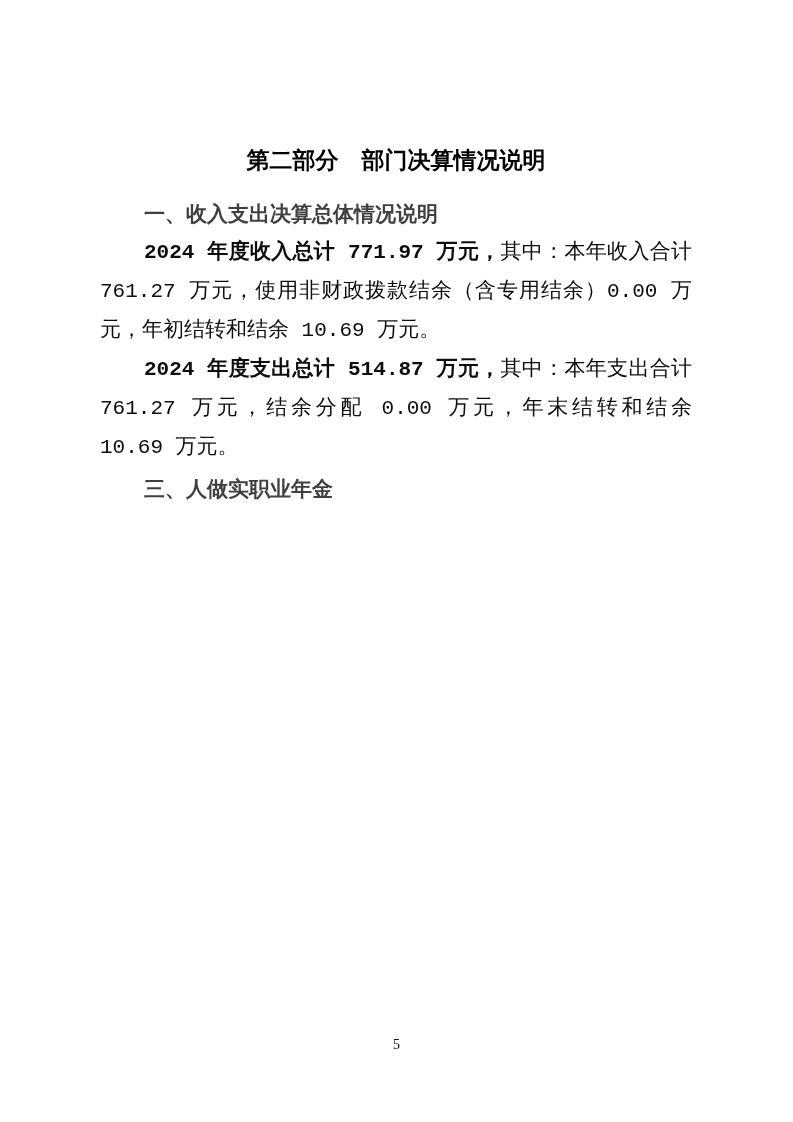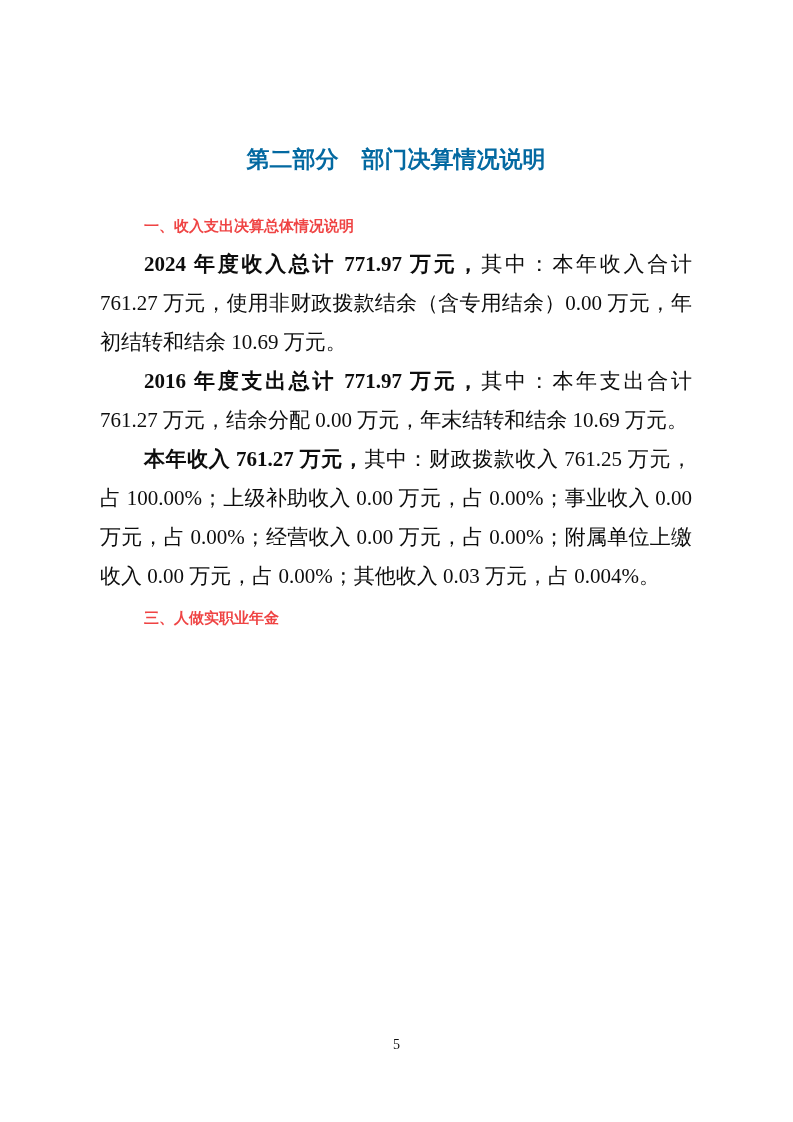--- a/index.html
+++ b/index.html
@@ -15,40 +15,40 @@
     overflow: hidden;
     color: #0d0d0d;
   }
   .content {
     position: absolute;
     left: 100px;
     top: 141px;
     width: 592px;
   }
   .doc-title {
-    margin: 0 0 25px 0;
-    font-family: Liberation Mono, monospace;
+    margin: 0 0 13px 0;
+    font-family: Liberation Serif, serif;
     font-weight: bold;
     font-size: 23px;
     line-height: 40px;
     text-align: center;
-    color: #0369a1;
+    color: #000000;
   }
   .section-heading {
     margin: 2px 0 0 0;
     font-family: "Liberation Sans", sans-serif;
     font-weight: bold;
-    font-size: 15px;
+    font-size: 21px;
     line-height: 39px;
     text-indent: 44px;
-    color: #ef4444;
+    color: #404040;
   }
   .para {
     margin: 0;
-    font-family: Liberation Serif, serif;
+    font-family: Liberation Mono, monospace;
     font-size: 21px;
     line-height: 39px;
     text-indent: 44px;
     text-align: justify;
     color: #0d0d0d;
   }
   .para .lead {
     font-weight: bold;
   }
   .page-footer {
@@ -67,25 +67,24 @@
 <body>
 
 <div class="page">
   <div class="content">
 
     <h1 class="doc-title">第二部分　部门决算情况说明</h1>
 
     <div>
       <h2 class="section-heading">一、收入支出决算总体情况说明</h2>
       <p class="para"><span class="lead">2024 年度收入总计 771.97 万元，</span><span>其中：本年收入合计 761.27 万元，使用非财政拨款结余（含专用结余）0.00 万元，年初结转和结余 10.69 万元。</span></p>
-      <p class="para"><span class="lead">2016 年度支出总计 771.97 万元，</span><span>其中：本年支出合计 761.27 万元，结余分配 0.00 万元，年末结转和结余 10.69 万元。</span></p>
+      <p class="para"><span class="lead">2024 年度支出总计 514.87 万元，</span><span>其中：本年支出合计 761.27 万元，结余分配 0.00 万元，年末结转和结余 10.69 万元。</span></p>
     </div>
 
     <div>
-      <p class="para"><span class="lead">本年收入 761.27 万元，</span><span>其中：财政拨款收入 761.25 万元，占 100.00%；上级补助收入 0.00 万元，占 0.00%；事业收入 0.00 万元，占 0.00%；经营收入 0.00 万元，占 0.00%；附属单位上缴收入 0.00 万元，占 0.00%；其他收入 0.03 万元，占 0.004%。</span></p>
     </div>
 
     <div>
       <h2 class="section-heading">三、人做实职业年金</h2>
     </div>
 
   </div>
 
   <div class="page-footer">5</div>
 </div>

